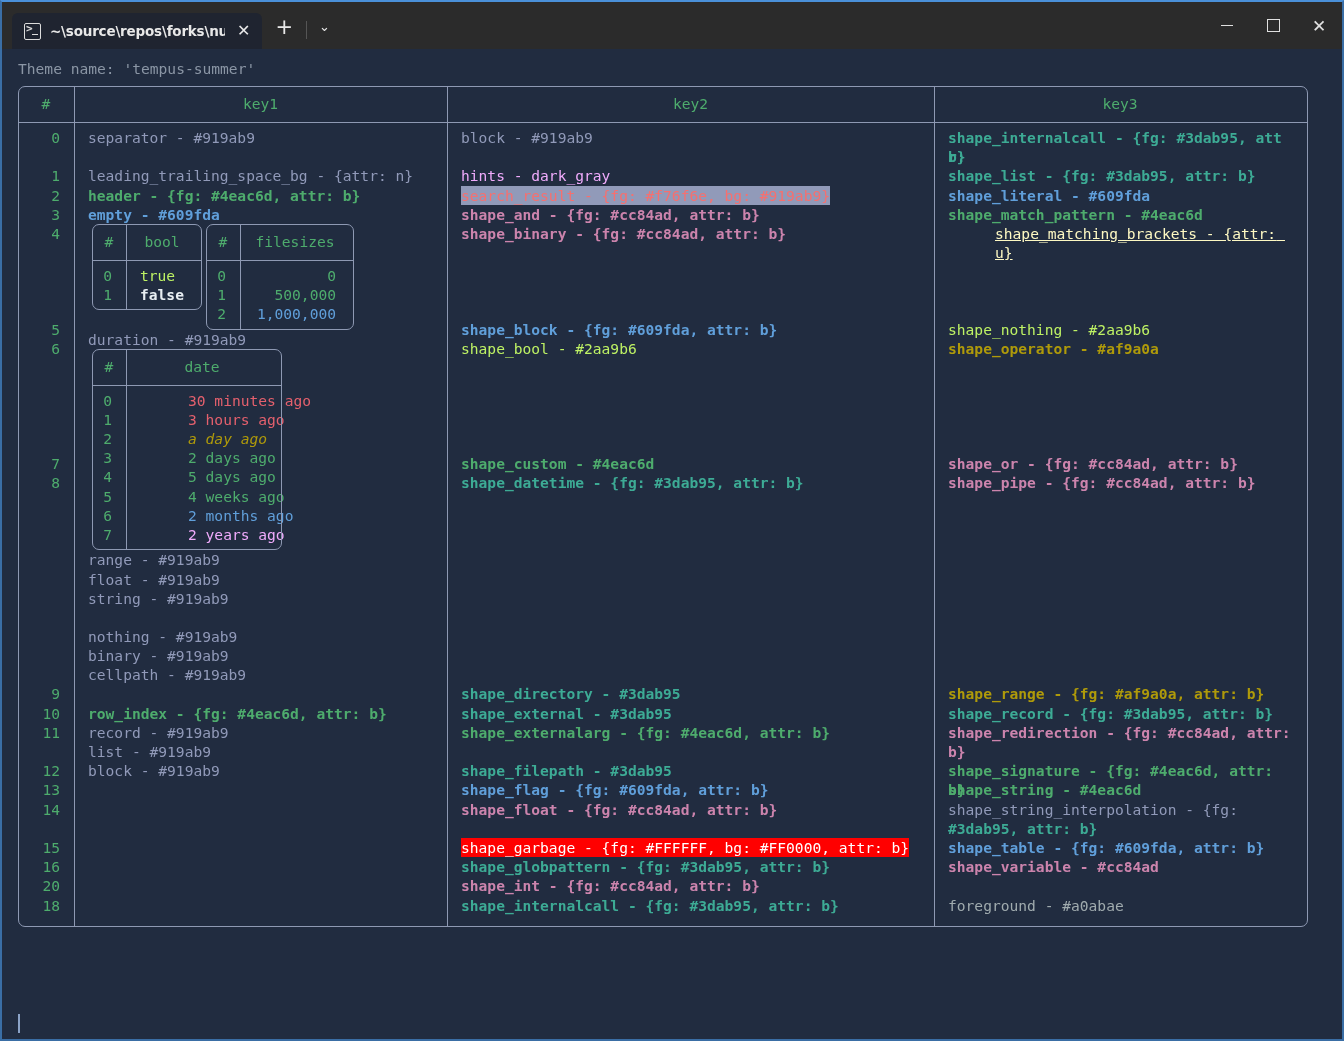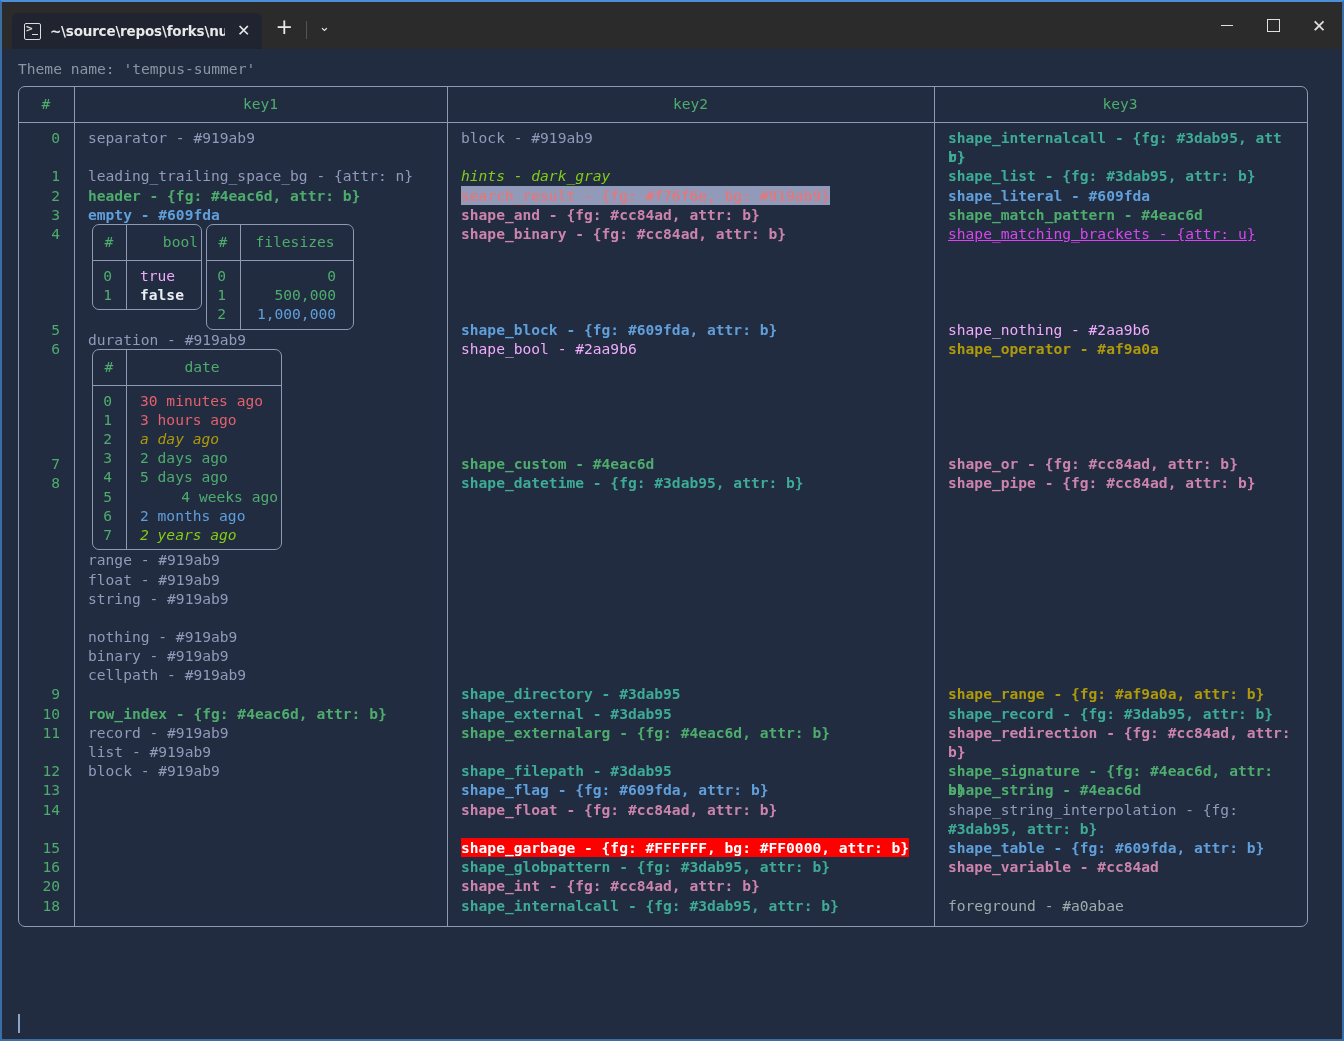--- a/index.html
+++ b/index.html
@@ -193,30 +193,30 @@
   .ih { color: #4eac6d; text-align: center; white-space: pre; }
 
   
   .c-gray   { color: #919ab9; }
   .c-green  { color: #4eac6d; font-weight: bold; }
   .c-greenp { color: #4eac6d; }
   .c-tealb  { color: #3dab95; font-weight: bold; }
   .c-blue   { color: #609fda; }
   .c-blueb  { color: #609fda; font-weight: bold; }
   .c-pinkb  { color: #cc84ad; font-weight: bold; }
-  .c-cyan   { color: #f0abfc; }
+  .c-cyan   { color: #bef264; }
   .c-yellow { color: #af9a0a; }
   .c-yellowb{ color: #af9a0a; font-weight: bold; }
-  .c-dimgray{ color: #84cc16; font-style: italic; }
+  .c-dimgray{ color: #f0abfc; }
   .c-fg     { color: #a0abae; }
   .c-red    { color: #e4606d; }
   .c-white-b{ color: #e8eef2; font-weight: bold; }
   .c-search { color: #f76f6e; background: #919ab9; }
-  .c-garbage{ color: #FFFFFF; background: #FF0000; font-weight: bold; }
-  .c-underline { color: #d946ef; text-decoration: underline; }
+  .c-garbage{ color: #FFFFFF; background: #FF0000; font-weight: normal; }
+  .c-underline { color: #fef9c3; text-decoration: underline; margin-left: 47px; }
 
   .cursor {
     position: absolute;
     left: 16px;
     width: 2px; height: 19px;
     background: #8ba3c7;
   }
 </style>
 </head>
 <body>
@@ -300,21 +300,21 @@
             <div class="ln">14</div>
             <div class="ln">&nbsp;</div>
             <div class="ln">15</div>
             <div class="ln">16</div>
             <div class="ln">20</div>
             <div class="ln">18</div>
           </div>
 
         <div class="col col-k1" id="k1col"><div class="ln c-gray">separator - #919ab9</div><div class="ln c-gray">&nbsp;</div><div class="ln c-gray">leading_trailing_space_bg - {attr: n}</div><div class="ln c-green">header - {fg: #4eac6d, attr: b}</div><div class="ln c-blueb">empty - #609fda</div><div class="inner" style="width: 110px; height: 86.4px;"><div class="inner-border"></div><div class="inner-vline" style="left: 34px;"></div><div class="inner-hline" style="top: 36px;"></div><div class="inner-hdr">
                 <div class="ih" style="width: 34px;">#</div>
-                <div class="ih" style="width: 72px; text-align: right;">bool</div>
+                <div class="ih" style="width: 72px;">bool</div>
               </div><div class="inner-body">
                 <div class="inner-idx" style="width: 34px;">
                   <div class="ln" style="padding-right: 14px;">0</div>
                   <div class="ln" style="padding-right: 14px;">1</div>
                 </div>
                 <div class="inner-val" style="width: 72px;">
                   <div class="ln c-cyan" style="text-align: left; padding: 0px 0px 0px 14px;">true</div>
                   <div class="ln c-white-b" style="text-align: left; padding: 0px 0px 0px 14px;">false</div>
                 </div>
               </div></div><div class="inner" style="width: 148px; height: 105.6px;"><div class="inner-border"></div><div class="inner-vline" style="left: 34px;"></div><div class="inner-hline" style="top: 36px;"></div><div class="inner-hdr">
@@ -338,21 +338,21 @@
                 <div class="inner-idx" style="width: 34px;">
                   <div class="ln" style="padding-right: 14px;">0</div>
                   <div class="ln" style="padding-right: 14px;">1</div>
                   <div class="ln" style="padding-right: 14px;">2</div>
                   <div class="ln" style="padding-right: 14px;">3</div>
                   <div class="ln" style="padding-right: 14px;">4</div>
                   <div class="ln" style="padding-right: 14px;">5</div>
                   <div class="ln" style="padding-right: 14px;">6</div>
                   <div class="ln" style="padding-right: 14px;">7</div>
                 </div>
-                <div class="inner-val" style="width: 152px;">
+                <div class="inner-val" style="width: 152px; padding-left: 48px;">
                   <div class="ln c-red" style="text-align: left; padding: 0px 0px 0px 14px;">30 minutes ago</div>
                   <div class="ln c-red" style="text-align: left; padding: 0px 0px 0px 14px;">3 hours ago</div>
                   <div class="ln c-yellow" style="text-align: left; padding: 0px 0px 0px 14px; font-style: italic;">a day ago</div>
                   <div class="ln c-greenp" style="text-align: left; padding: 0px 0px 0px 14px;">2 days ago</div>
                   <div class="ln c-greenp" style="text-align: left; padding: 0px 0px 0px 14px;">5 days ago</div>
                   <div class="ln c-greenp" style="text-align: right; padding: 0px 0px 0px 14px;">4 weeks ago</div>
                   <div class="ln c-blue" style="text-align: left; padding: 0px 0px 0px 14px;">2 months ago</div>
                   <div class="ln c-dimgray" style="text-align: left; padding: 0px 0px 0px 14px;">2 years ago</div>
                 </div>
               </div></div><div class="ln c-gray">range - #919ab9</div><div class="ln c-gray">float - #919ab9</div><div class="ln c-gray">string - #919ab9</div><div class="ln c-gray">&nbsp;</div><div class="ln c-gray">nothing - #919ab9</div><div class="ln c-gray">binary - #919ab9</div><div class="ln c-gray">cellpath - #919ab9</div><div class="ln c-gray">&nbsp;</div><div class="ln c-green">row_index - {fg: #4eac6d, attr: b}</div><div class="ln c-gray">record - #919ab9</div><div class="ln c-gray">list - #919ab9</div><div class="ln c-gray">block - #919ab9</div></div>

